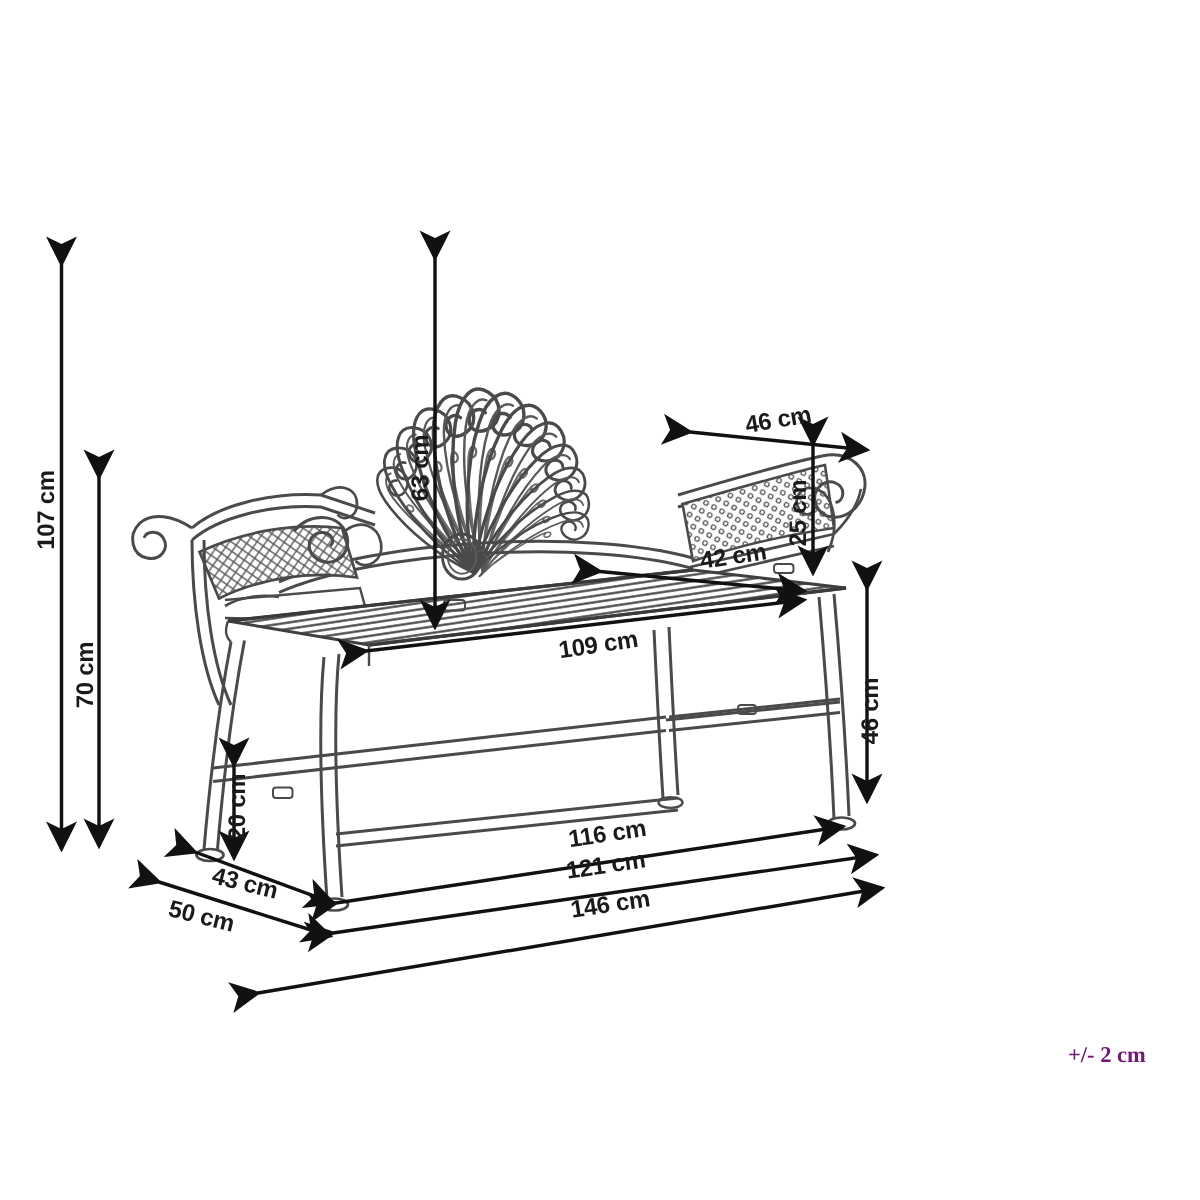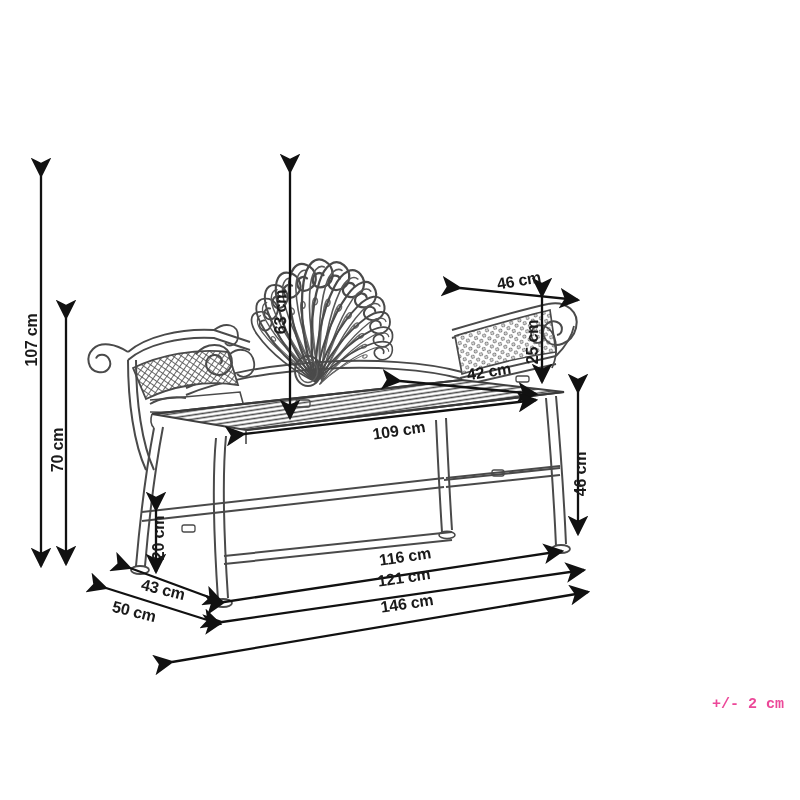--- a/index.html
+++ b/index.html
@@ -35,24 +35,24 @@
     white-space: nowrap;
     letter-spacing: -0.2px;
     transform-origin: 50% 50%;
   }
   .rot90 { transform: translate(-50%, -50%) rotate(-90deg); }
   .tilt  { transform: translate(-50%, -50%) rotate(-8.5deg); }
   .tiltd { transform: translate(-50%, -50%) rotate(14deg); }
   .tilt-rightdim { transform: translate(-50%, -50%) rotate(-9.5deg); }
   .tolerance {
     position: absolute;
-    font-family: Liberation Mono, monospace;
+    font-family: Liberation Serif, serif;
     font-weight: bold;
     font-size: 15px;
-    color: #ec4899;
+    color: #701a75;
     white-space: nowrap;
   }
 </style>
 </head>
 <body>
 
 <div id="stage">
 
   <svg id="drawing" viewBox="0 0 800 800">
     <defs>

